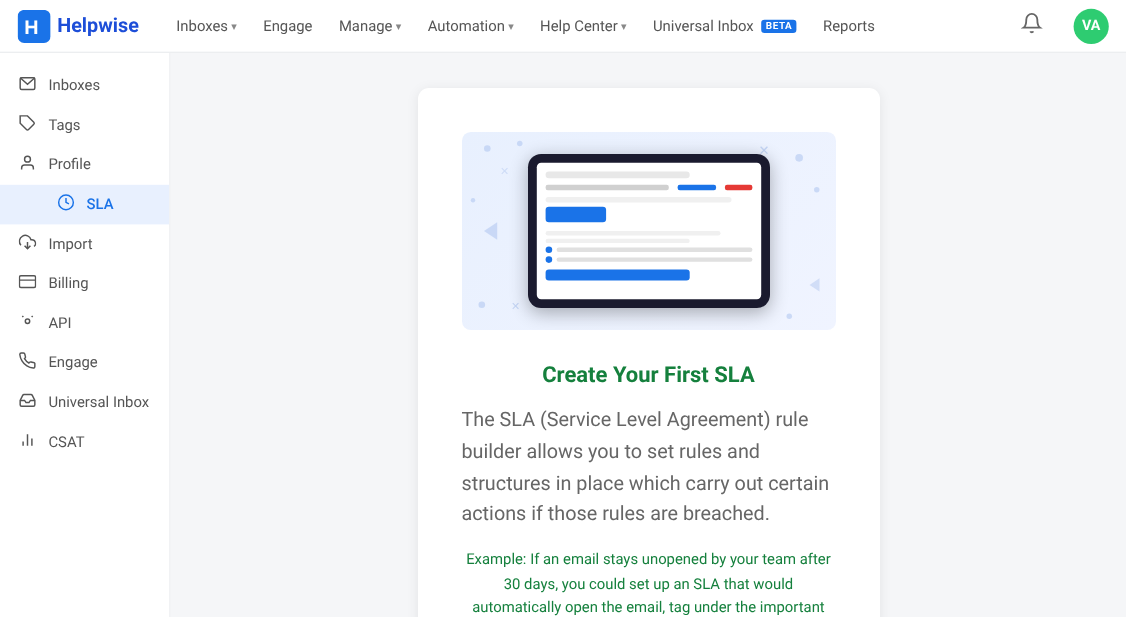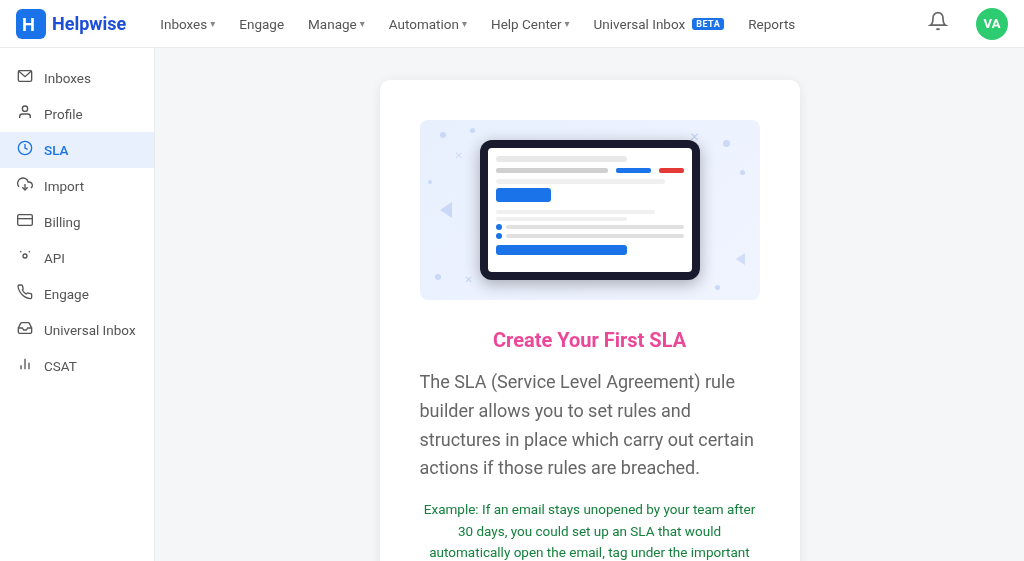--- a/index.html
+++ b/index.html
@@ -32,21 +32,21 @@
     
     .sidebar {
       position: fixed; top: 48px; left: 0; bottom: 0; width: 155px;
       background: #fff; border-right: 1px solid #e8eaed; overflow-y: auto;
       padding: 12px 0;
     }
     .sidebar-item {
       display: flex; align-items: center; gap: 10px; padding: 8px 16px;
       color: #555; font-size: 13.5px; cursor: pointer; border-radius: 0;
     }
-    .sidebar-item.active { background: #e8f0fe; color: #1a73e8; font-weight: 500; }
+    .sidebar-item.active { background: #e8f0fe; color: #1a73e8; font-weight: 500; justify-content: center; }
     .sidebar-item .icon { font-size: 15px; width: 18px; text-align: center; flex-shrink: 0; }
 
     
     .main { margin-top: 48px; margin-left: 155px; padding: 32px 24px; min-height: calc(100vh - 48px); background: #f5f6f8; display: flex; justify-content: center; align-items: flex-start; }
 
     
     .card {
       background: #fff; border-radius: 10px; box-shadow: 0 2px 12px rgba(0,0,0,0.08);
       padding: 40px 40px 36px; max-width: 420px; width: 100%; text-align: center;
     }
@@ -60,21 +60,21 @@
       margin: 0 auto; position: relative; overflow: hidden;
       box-shadow: 0 4px 16px rgba(0,0,0,0.3);
     }
     .tablet-screen {
       background: #fff; margin: 8px; border-radius: 4px; padding: 8px;
       height: calc(100% - 16px); overflow: hidden;
     }
     .screen-bar { height: 6px; background: #e0e0e0; border-radius: 3px; margin-bottom: 5px; width: 80%; }
     .dot-decorator { position: absolute; width: 8px; height: 8px; background: #b3c8f0; border-radius: 50%; opacity: 0.6; }
 
-    .card-title { font-size: 20px; font-weight: 700; color: #ec4899; margin-bottom: 16px; }
+    .card-title { font-size: 20px; font-weight: 700; color: #15803d; margin-bottom: 16px; }
     .card-desc { font-size: 18px; color: #666; line-height: 1.6; margin-bottom: 16px; text-align: left; }
     .card-example { font-size: 13.5px; color: #15803d; line-height: 1.6; margin-bottom: 24px; text-align: center; }
     .features { list-style: none; margin-bottom: 28px; text-align: left; }
     .features li { display: flex; align-items: flex-start; gap: 10px; padding: 8px 0; font-size: 13.5px; color: #444; border-bottom: 1px solid #f0f0f0; }
     .features li:last-child { border-bottom: none; }
   </style>
 </head>
 <body>
 
 <nav class="top-nav">
@@ -126,20 +126,29 @@
 
 <aside class="sidebar">
   <div class="sidebar-item">
     <span class="icon">
       <svg width="16" height="16" viewBox="0 0 24 24" fill="none" stroke="currentColor" stroke-width="2">
           <rect x="2" y="4" width="20" height="16" rx="2"></rect>
           <polyline points="22,4 12,13 2,4"></polyline>
         </svg>
     </span>
     <span>Inboxes</span>
+  </div>
+  <div class="sidebar-item">
+    <span class="icon">
+      <svg width="16" height="16" viewBox="0 0 24 24" fill="none" stroke="currentColor" stroke-width="2">
+          <path d="M20.59 13.41l-7.17 7.17a2 2 0 0 1-2.83 0L2 12V2h10l8.59 8.59a2 2 0 0 1 0 2.82z"></path>
+          <line x1="7" y1="7" x2="7.01" y2="7"></line>
+        </svg>
+    </span>
+    <span>Tags</span>
   </div>
   <div class="sidebar-item">
     <span class="icon">
       <svg width="16" height="16" viewBox="0 0 24 24" fill="none" stroke="currentColor" stroke-width="2">
           <path d="M20 21v-2a4 4 0 0 0-4-4H8a4 4 0 0 0-4 4v2"></path>
           <circle cx="12" cy="7" r="4"></circle>
         </svg>
     </span>
     <span>Profile</span>
   </div>

